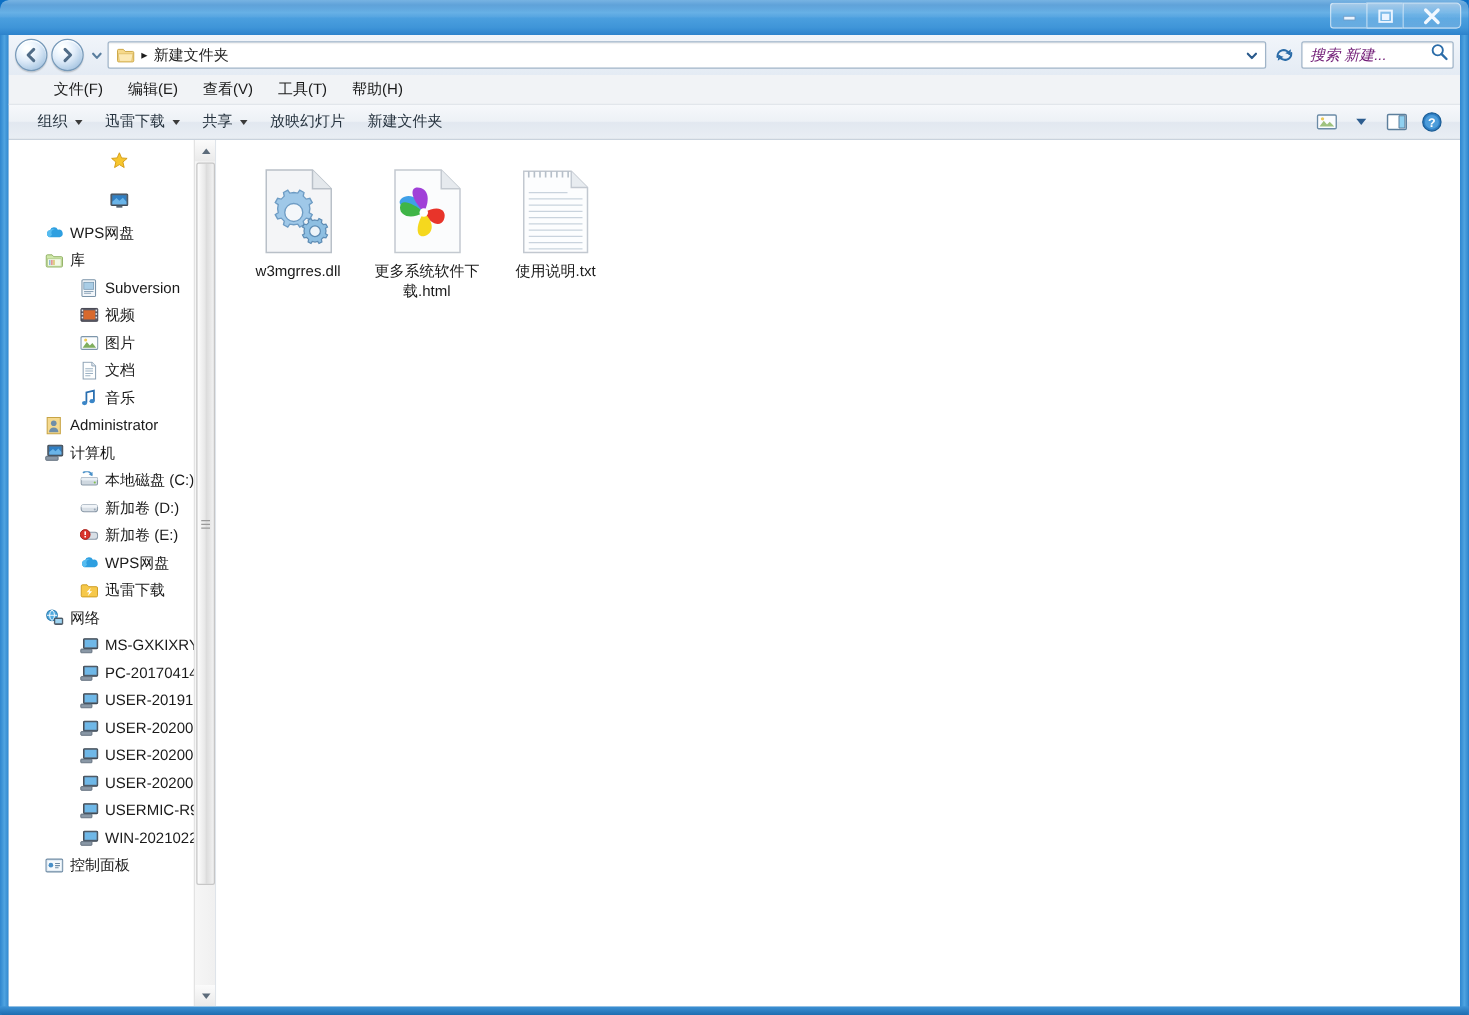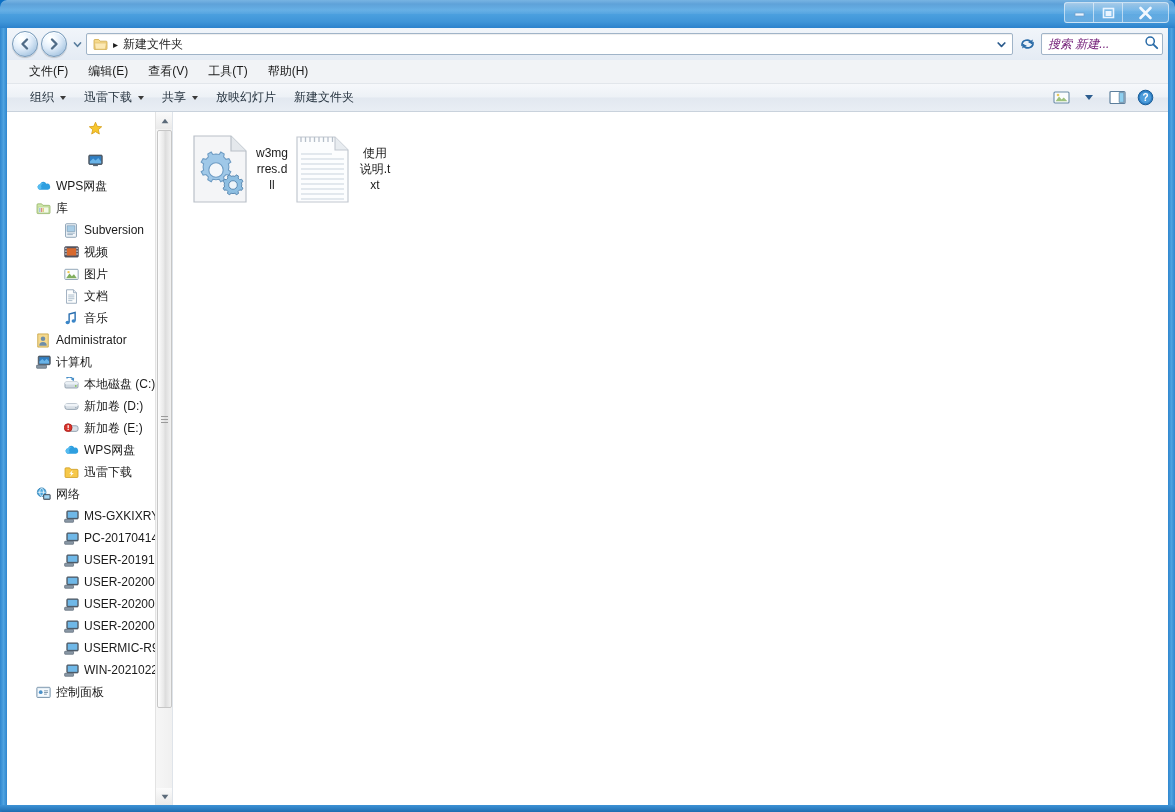--- a/index.html
+++ b/index.html
@@ -103,21 +103,21 @@
     box-shadow: inset 0 1px 1px rgba(0,0,0,.07);
   }
   #search-placeholder {
     flex:1; font-size: 12px; font-style: italic; color:#701a75;
     white-space: nowrap; overflow: hidden;
   }
 
   
   #menubar {
     height: 24px; background: #f1f3f6;
-    display:flex; align-items:center; padding-left: 12px; gap: 0px;
+    display:flex; align-items:center; padding-left: 26px; gap: 0px;
     border-bottom: 1px solid #e2e6eb;
   }
   .menuitem {
     font-size: 12px; color:#1a1a1a; padding: 3px 10px; white-space: nowrap;
   }
 
   
   #cmdbar {
     height: 28px;
     background: linear-gradient(to bottom,#f6f8fb 0%,#edf1f6 48%,#e2e8f0 52%,#e9eef4 100%);
@@ -170,21 +170,21 @@
     display:flex; align-items:center; justify-content:center;
   }
   #sb-thumb .grip { width:7px; height:7px; display:flex; flex-direction:column; justify-content:space-between; }
   #sb-thumb .grip span { display:block; height:1px; background:#9a9a9a; }
 
   
   #content { flex:1; background:#fff; padding: 18px 0 0 14px; position:relative; }
   #file-grid { display:flex; flex-wrap:wrap; align-content:flex-start; }
   .file-item {
     width: 103px; padding: 4px 2px 6px; margin: 0 0 6px 0;
-    display:flex; flex-direction:row; align-items:center; gap: 5px;
+    display:flex; flex-direction:column; align-items:center; gap: 5px;
   }
   .file-icon { width:62px; height:70px; position:relative; }
   .file-label {
     font-size: 12px; color:#1a1a1a; text-align:center; line-height:1.35;
     word-break: break-all; max-width: 98px;
   }
 
   
   #statusbar {
     height: 48px; background: linear-gradient(to bottom,#f3f5f8,#e9edf2);
@@ -670,20 +670,37 @@
                 </g>
                 <g transform="translate(33,40)">
                   <path d="M11 2 l2.2 .4 1-1.6 2.3 1.3 -.4 2 1.6 1.6 2-.4 1.3 2.3 -1.6 1 .4 2.2 -.4 2.2 1.6 1 -1.3 2.3 -2-.4 -1.6 1.6 .4 2 -2.3 1.3 -1-1.6 -2.2 .4 -2.2-.4 -1 1.6 -2.3-1.3 .4-2 -1.6-1.6 -2 .4 -1.3-2.3 1.6-1 -.4-2.2 .4-2.2 -1.6-1 1.3-2.3 2 .4 1.6-1.6 -.4-2 2.3-1.3 1 1.6 Z" fill="#8ebfe2" stroke="#5e8cb4" stroke-width="1"></path>
                   <circle cx="11" cy="11" r="4.3" fill="#eef4f9" stroke="#5e8cb4" stroke-width="1"></circle>
                 </g>
               </svg>
             </div>
             <div class="file-label">w3mgrres.dll</div>
           </div>
 
+          <div class="file-item">
+            <div class="file-icon">
+              <svg width="62" height="70" viewBox="0 0 62 70">
+                <path d="M5 2 H42 L57 17 V68 H5 Z" fill="#fbfcfd" stroke="#c3c9d0" stroke-width="1.2"></path>
+                <path d="M42 2 V17 H57" fill="#e6eaee" stroke="#c3c9d0" stroke-width="1.2"></path>
+                <g transform="translate(28,36)">
+                  <path d="M0 0 C -2 -12, -12 -16, -18 -11 C -22 -7, -17 -2, 0 0 Z" fill="#3fa0e8"></path>
+                  <path d="M0 0 C 6 -11, 3 -20, -5 -20 C -11 -20, -11 -12, 0 0 Z" fill="#a040d8"></path>
+                  <path d="M0 0 C 13 -7, 19 -1, 16 6 C 13 12, 5 9, 0 0 Z" fill="#e8342a"></path>
+                  <path d="M0 0 C 9 8, 8 17, 0 19 C -6 20, -7 11, 0 0 Z" fill="#f5d81e"></path>
+                  <path d="M0 0 C -10 6, -19 3, -19 -4 C -19 -11, -10 -9, 0 0 Z" fill="#3fb547"></path>
+                  <circle cx="0" cy="0" r="3.4" fill="#ffffff"></circle>
+                </g>
+              </svg>
+            </div>
+            <div class="file-label">更多系统软件下载.html</div>
+          </div>
 
           <div class="file-item">
             <div class="file-icon">
               <svg width="62" height="70" viewBox="0 0 62 70">
                 <path d="M5 3 H43 L56 16 V68 H5 Z" fill="#fcfdfe" stroke="#c2c8d0" stroke-width="1.2"></path>
                 <path d="M43 3 V16 H56" fill="#e8ecf0" stroke="#c2c8d0" stroke-width="1.1"></path>
                 <g stroke="#c9d3dd" stroke-width="1">
                   <path d="M9 20 H40"></path>
                     <path d="M9 25 H52"></path>
                     <path d="M9 30 H52"></path>

